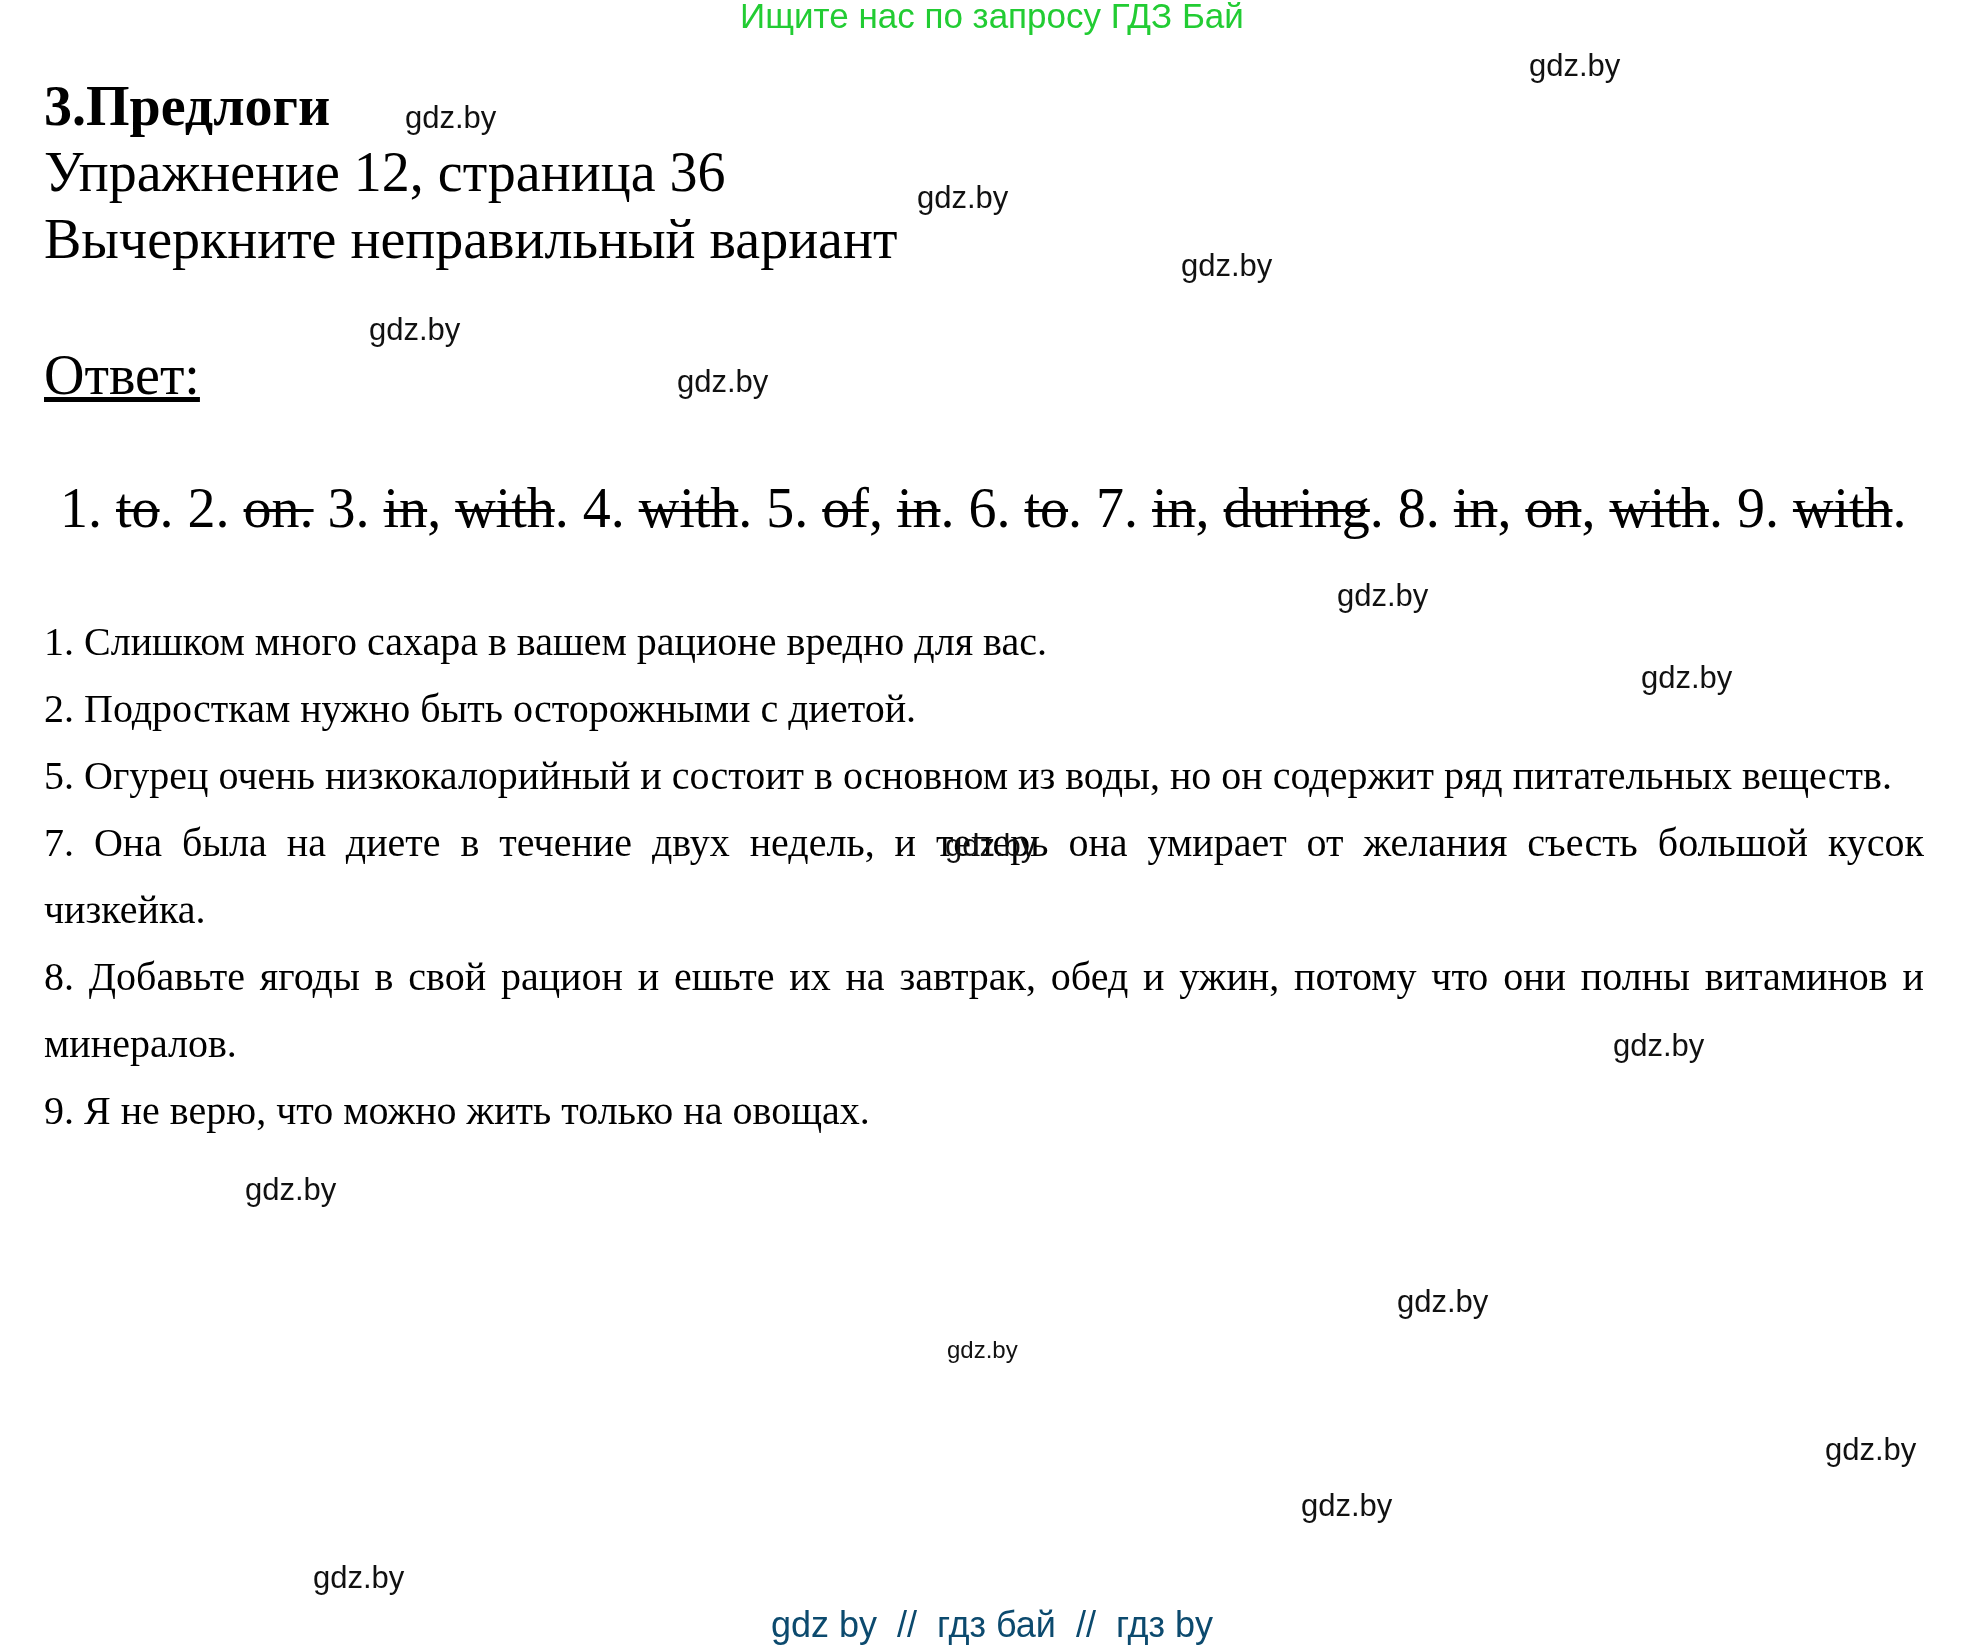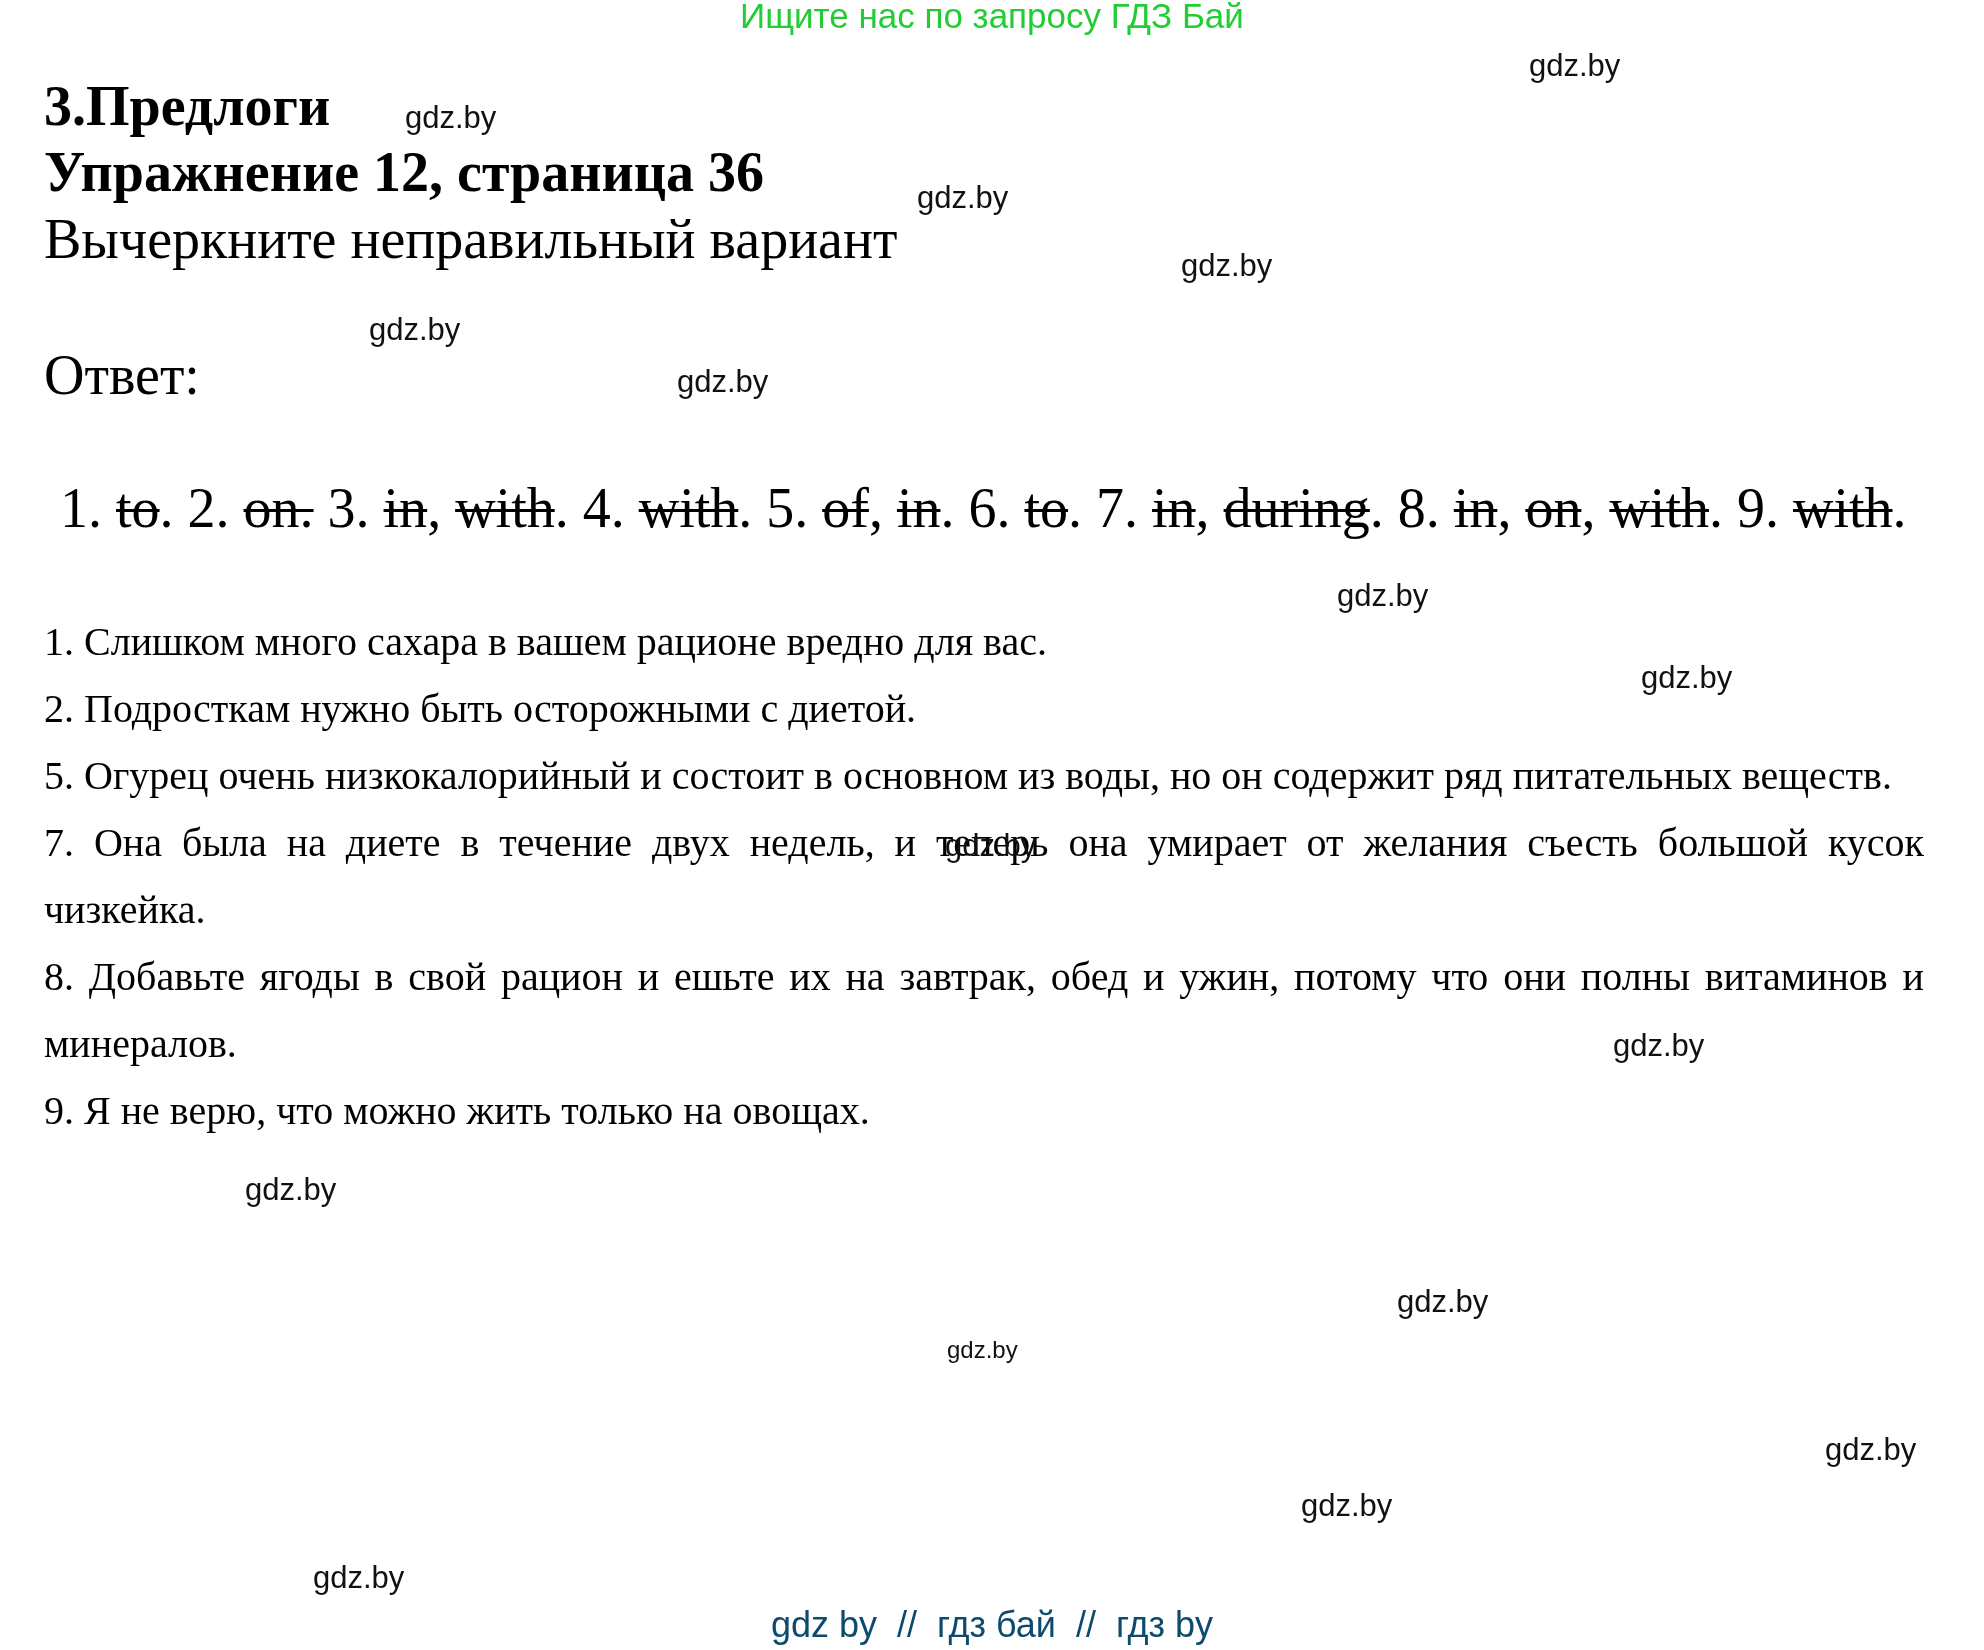--- a/index.html
+++ b/index.html
@@ -2,23 +2,23 @@
 <html><head>
 <meta charset="utf-8">
 <style>
   html, body { margin: 0; padding: 0; background: #ffffff; }
   body { width: 1984px; height: 1650px; position: relative; overflow: hidden;
          font-family: "Liberation Serif", serif; color: #000; }
   .abs { position: absolute; white-space: nowrap; }
   .promo { top: -4px; left: 0; width: 1984px; text-align: center;
            font-family: "Liberation Sans", sans-serif; font-size: 35px; color: #22cc33; }
   .h1 { left: 44px; top: 74px; font-weight: bold; font-size: 56px; letter-spacing: 0px; }
-  .h2 { left: 44px; top: 140px; font-weight: bold; font-size: 56px; }
+  .h2 { left: 44px; top: 140px; font-weight: normal; font-size: 56px; }
   .sub { left: 44px; top: 207px; font-size: 56px; }
-  .answer-label { left: 44px; top: 343px; font-size: 56px; }
+  .answer-label { left: 44px; top: 343px; font-size: 56px; text-decoration: underline; }
   .answer-line { left: 60px; top: 476px; font-size: 56px; width: 1880px; }
   .answer-line s { text-decoration-thickness: 3px; }
   .sentences { position: absolute; left: 44px; top: 608px; width: 1880px;
                font-size: 40px; line-height: 67px; text-align: justify; }
   .sentences p { margin: 0; }
   .wm { position: absolute; font-family: "Liberation Sans", sans-serif; font-size: 31px; color: #111; white-space: nowrap; }
   .footer { position: absolute; top: 1604px; left: 0; width: 1984px; text-align: center;
             font-family: "Liberation Sans", sans-serif; font-size: 36px; color: #0c4a6e; white-space: pre; }
 </style>
 </head>

